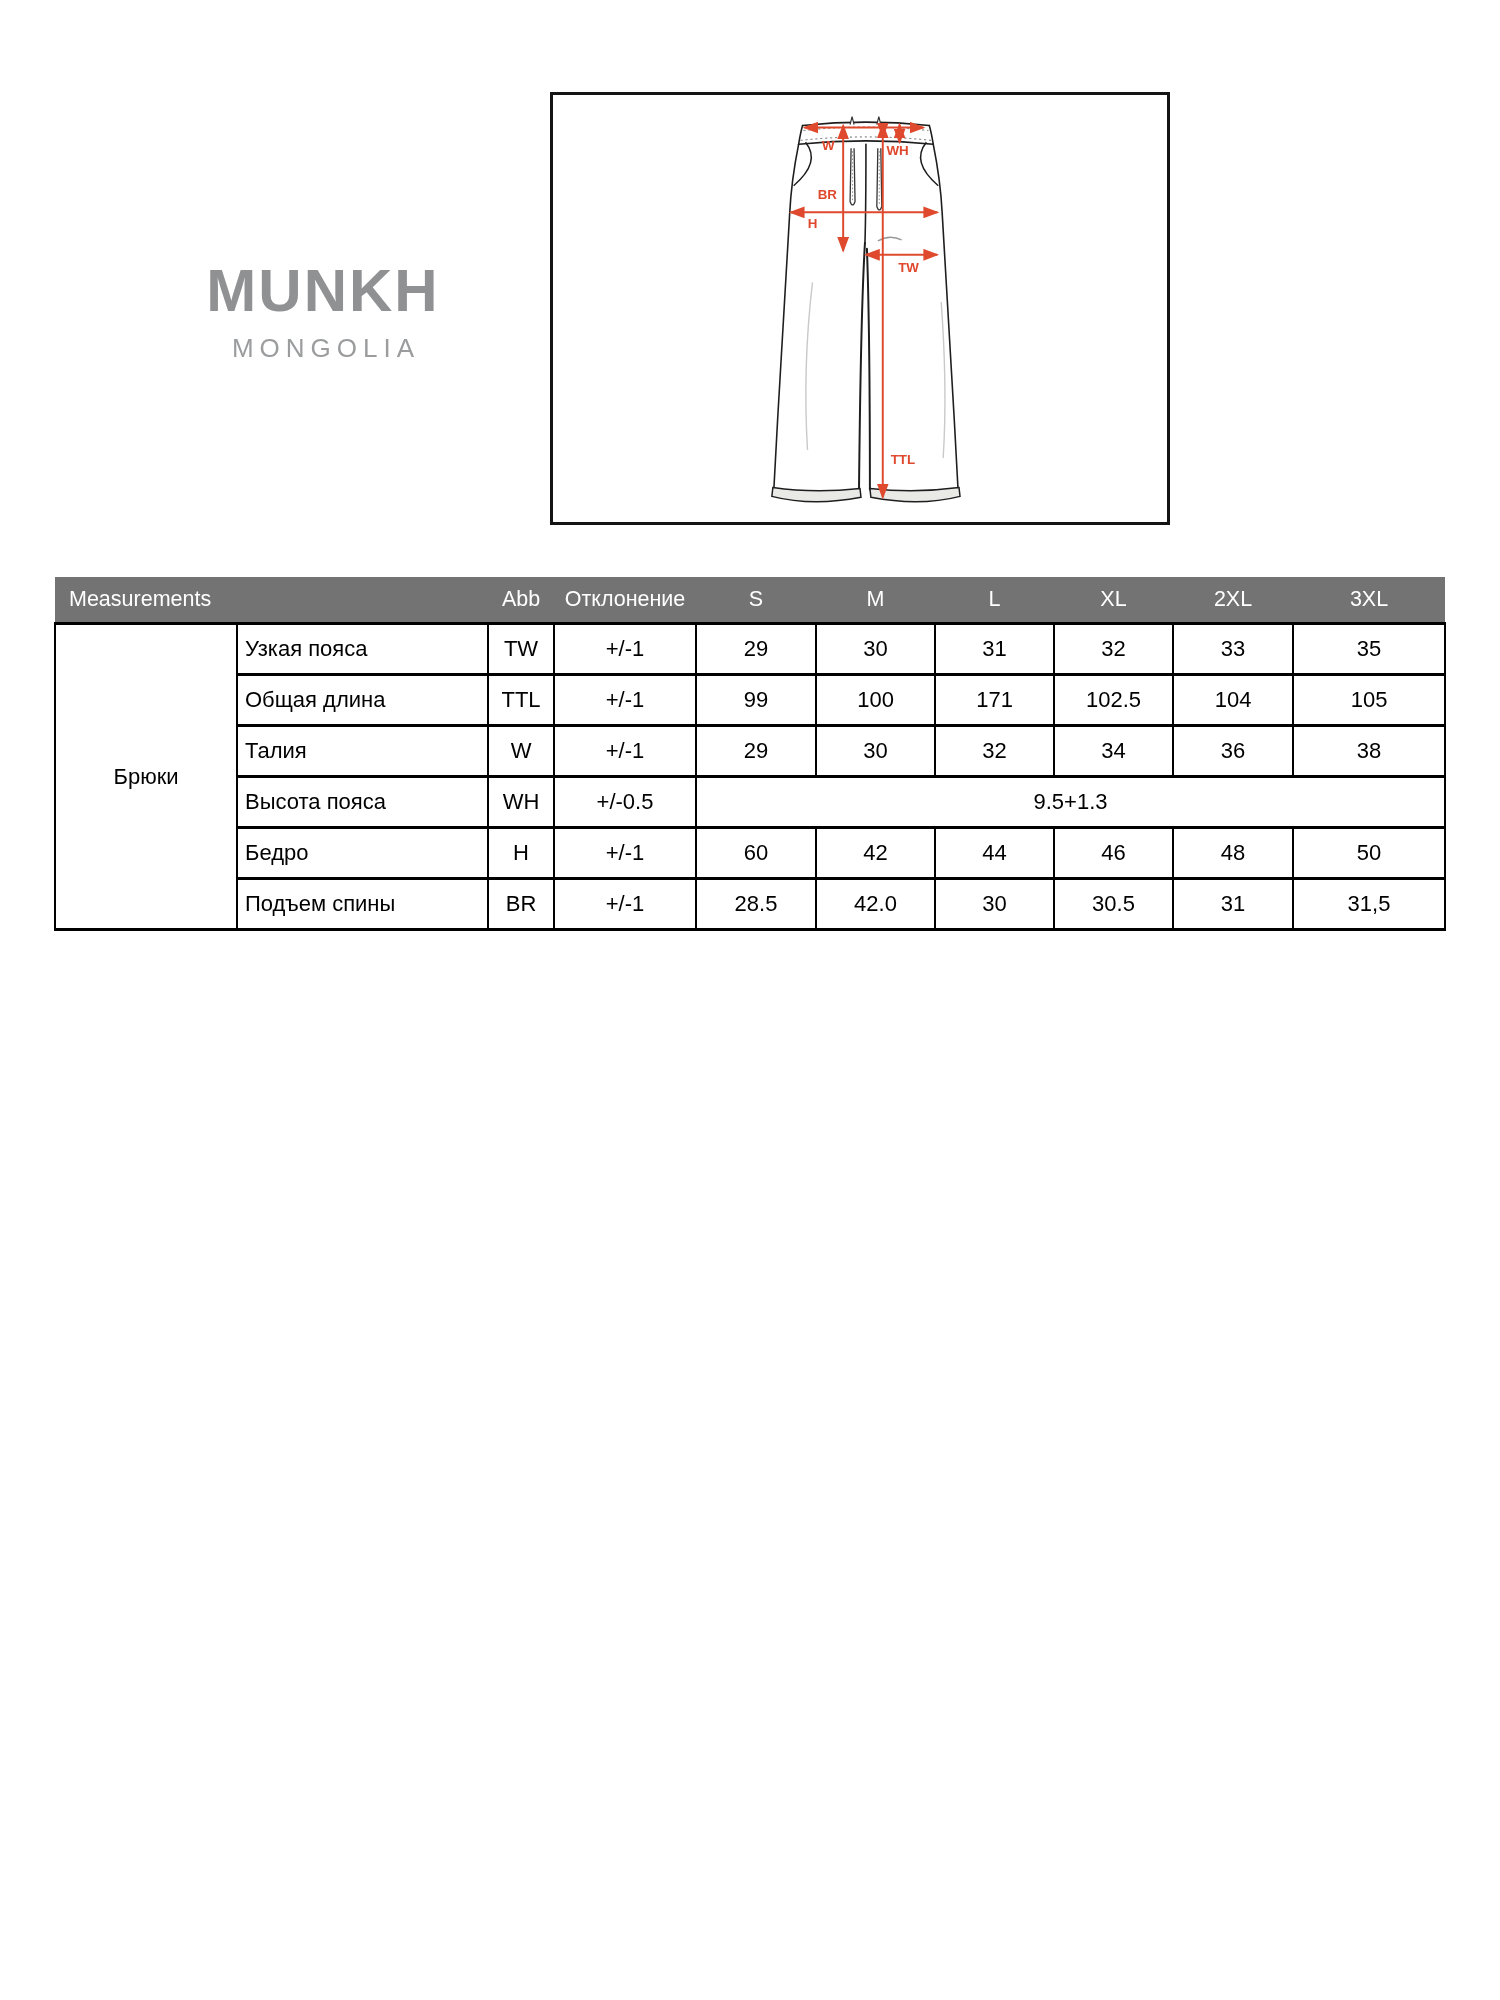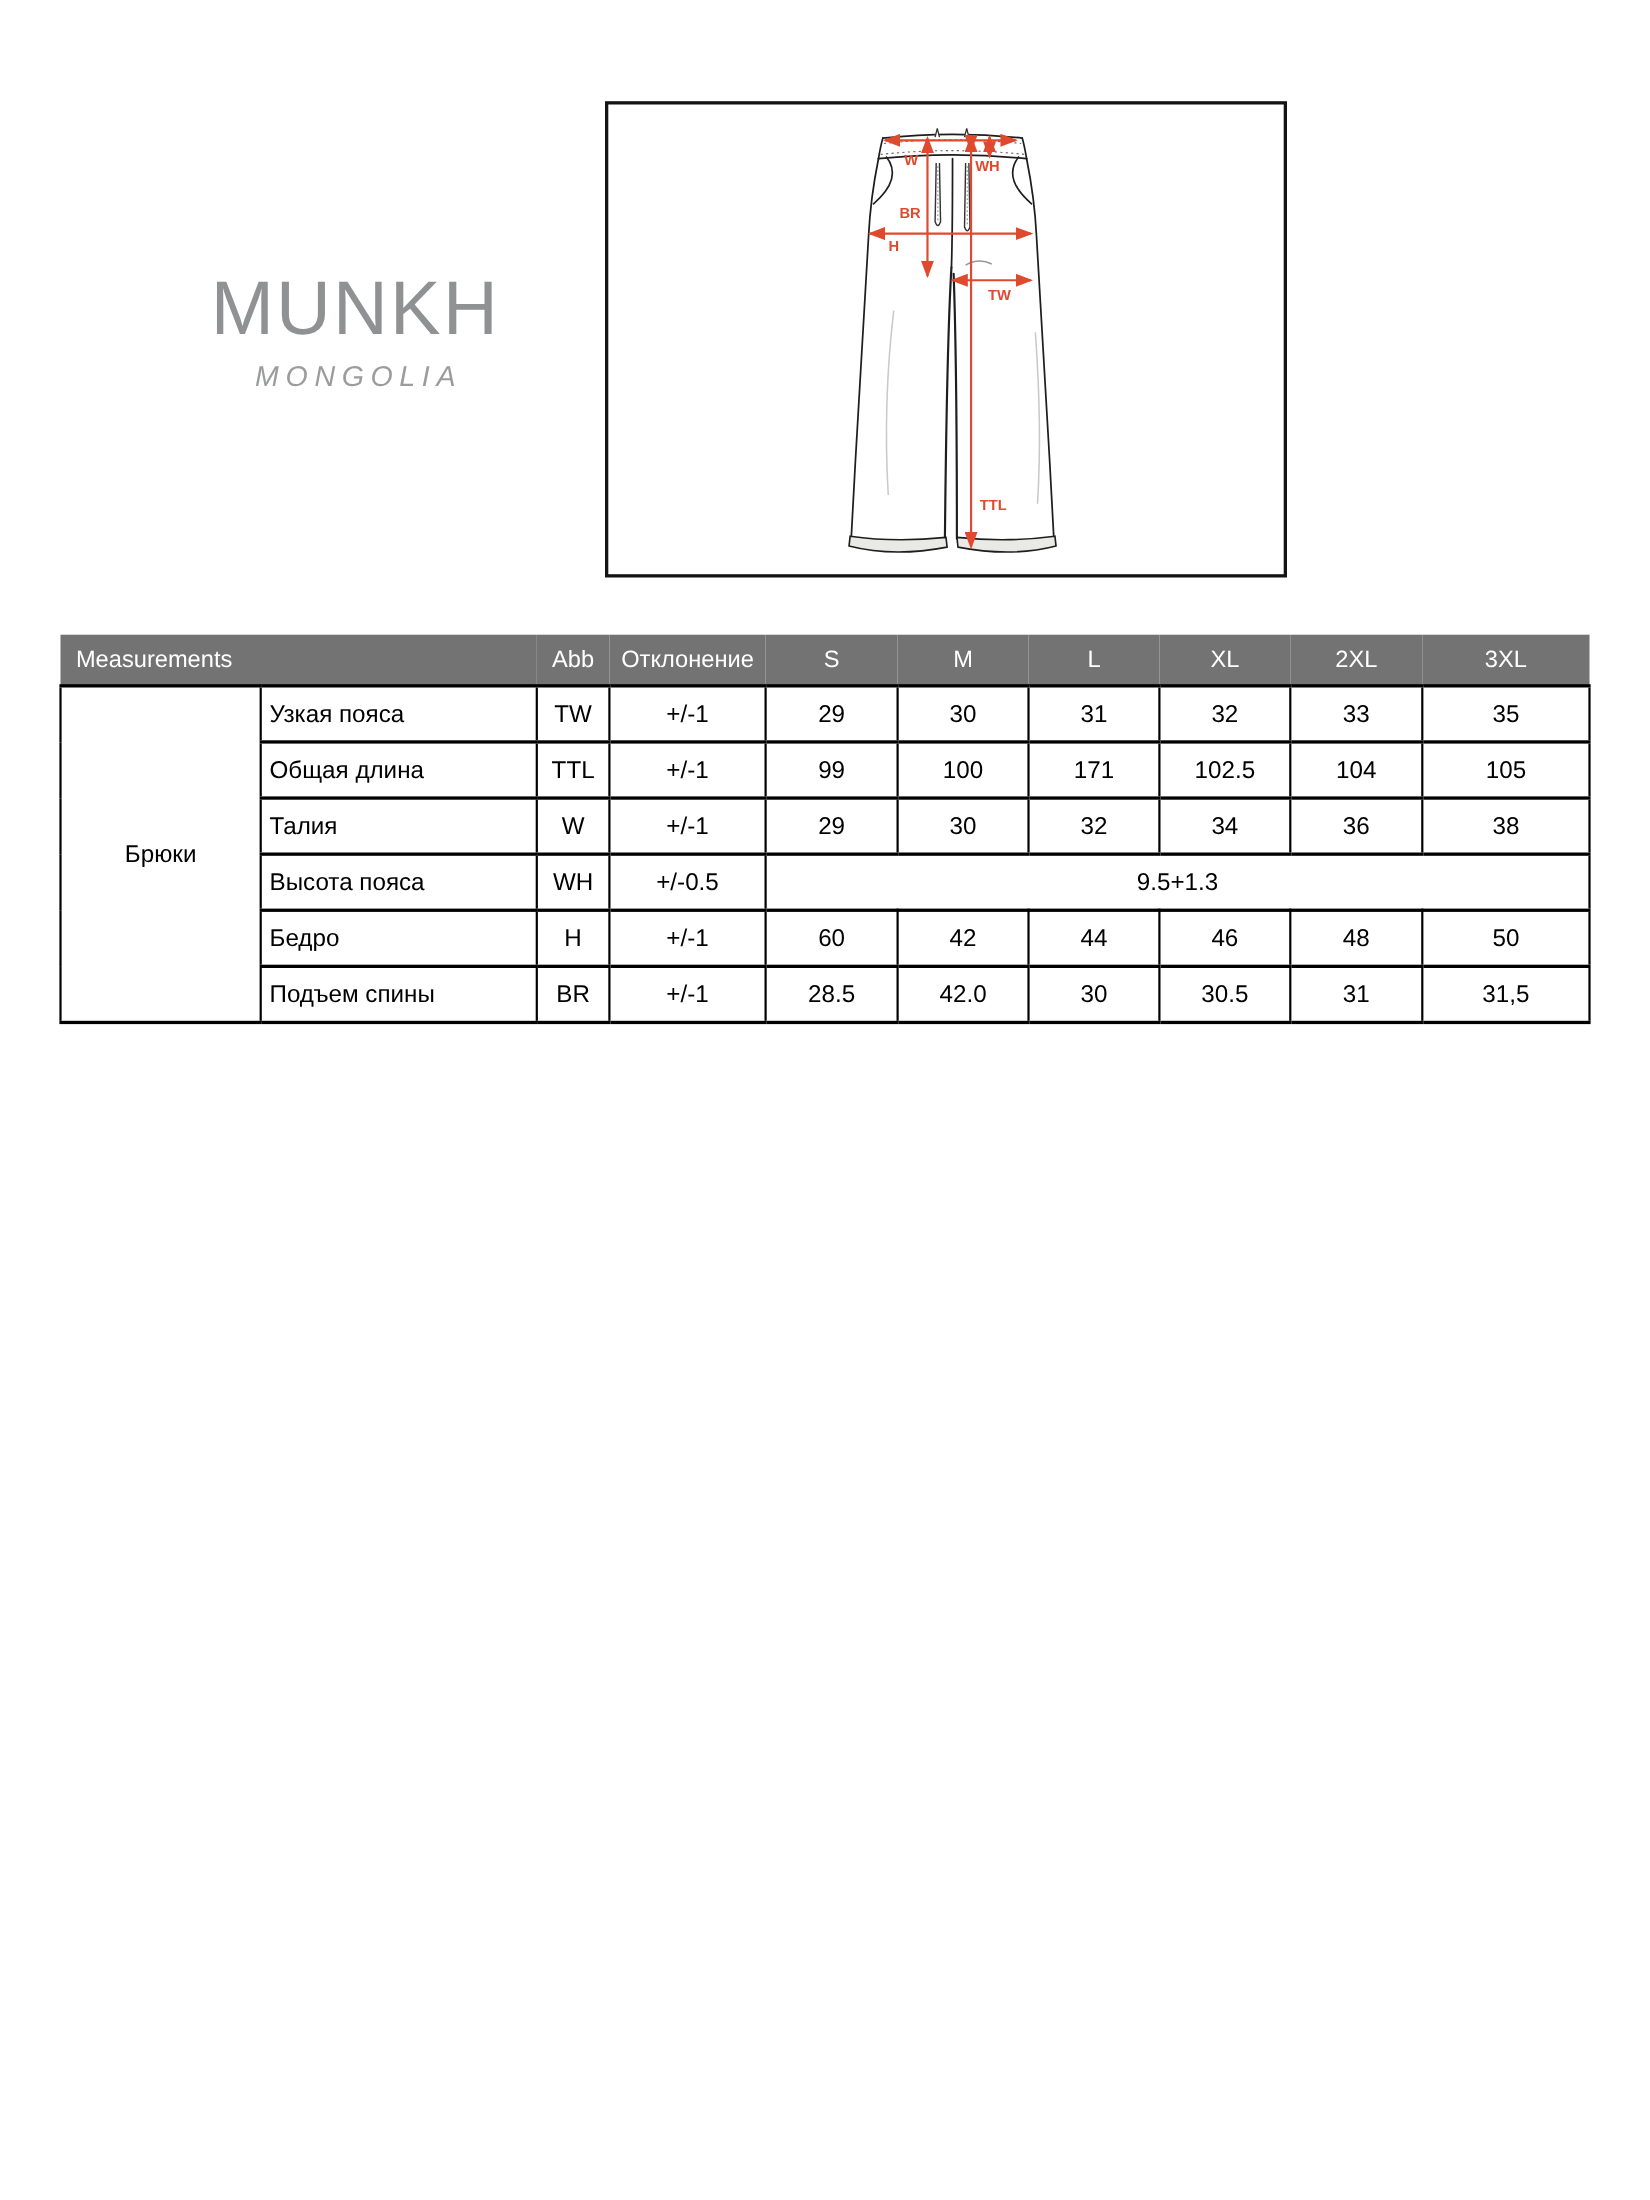--- a/index.html
+++ b/index.html
@@ -8,26 +8,26 @@
     --ink:#000000;
   }
   html,body{margin:0;padding:0;background:#ffffff;}
   .page{
     position:relative;width:1500px;height:2000px;background:#ffffff;
     font-family:"Liberation Sans", sans-serif;overflow:hidden;
   }
   
   .logo{position:absolute;left:140px;top:246px;width:366px;text-align:center;}
   .logo-main{
-    font-size:69px;line-height:1;letter-spacing:2px;color:var(--logo-gray);
-    font-weight:400;white-space:nowrap;
+    font-size:60px;line-height:1;letter-spacing:2px;color:var(--logo-gray);
+    font-weight:700;white-space:nowrap;margin-top:15px;
   }
   .logo-sub{
     margin-top:12px;font-size:26px;letter-spacing:6px;margin-left:6px;
-    color:#9b9c9e;font-weight:400;white-space:nowrap;font-style:italic;
+    color:#9b9c9e;font-weight:400;white-space:nowrap;
   }
   
   .diagram-box{
     position:absolute;left:550px;top:92px;width:620px;height:433px;
     border:3px solid #141414;box-sizing:border-box;background:#fff;
   }
   .diagram-box svg{position:absolute;left:0;top:0;width:100%;height:100%;}
   
   table.size-table{
     position:absolute;left:54px;top:577px;width:1390px;

